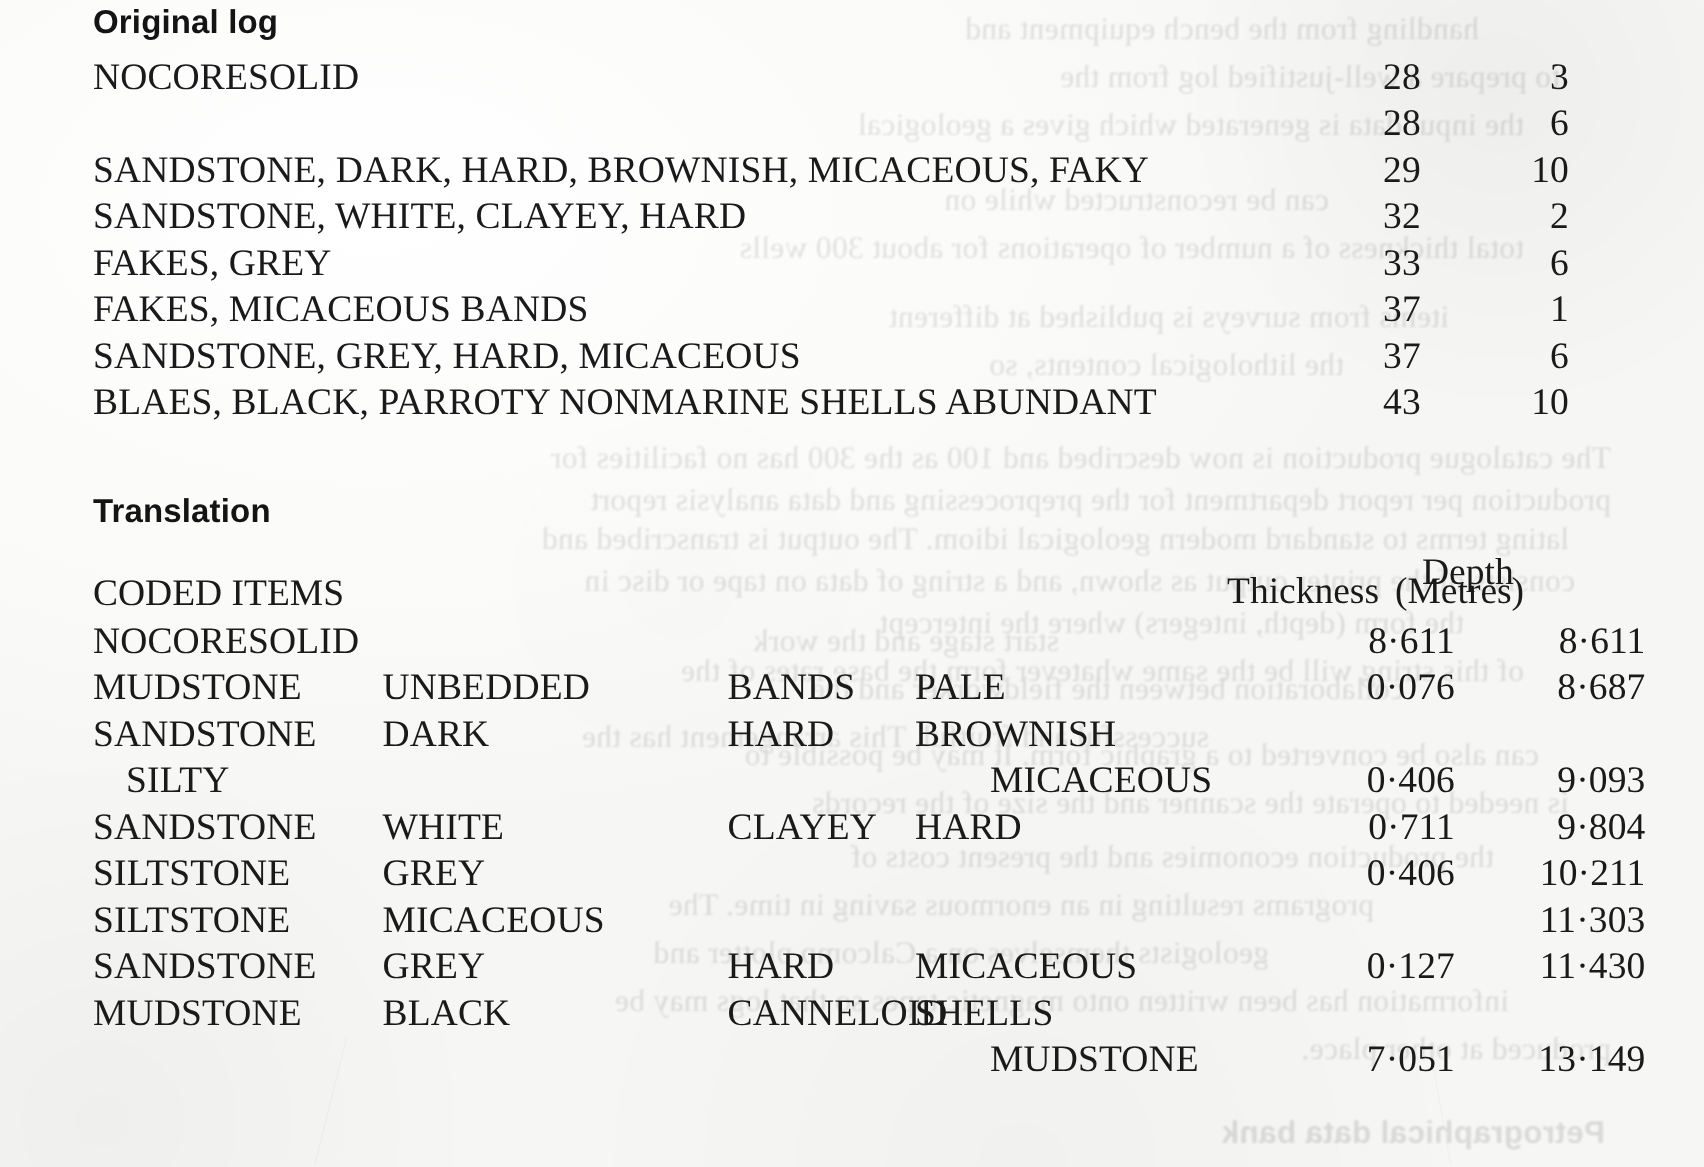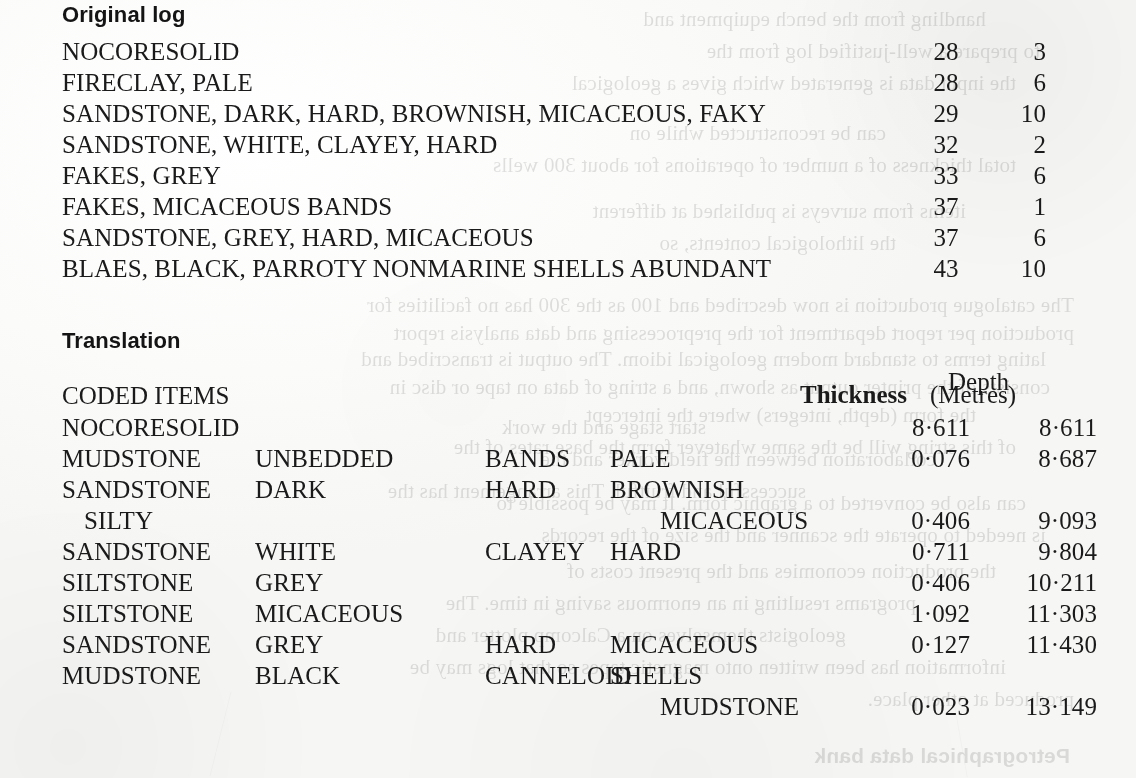--- a/index.html
+++ b/index.html
@@ -99,38 +99,38 @@
   }
   .orig-desc {
     position: absolute;
     left: 0;
     top: 0;
   }
   .orig-ft {
     position: absolute;
     left: 860px;
     width: 48px;
-    text-align: center;
+    text-align: left;
   }
   .orig-in {
     position: absolute;
     left: 930px;
     width: 54px;
     text-align: right;
   }
 
   
   .trans-head {
     position: absolute;
     font-size: 25px;
     line-height: 30px;
     white-space: nowrap;
   }
   #th-depth-top   { left: 948px; top: 352px; margin-top: 15px; }
-  #th-thickness   { left: 800px; top: 380px; font-weight: bold; }
+  #th-thickness   { left: 818px; top: 380px; }
   #th-metres      { left: 930px; top: 380px; }
   #th-coded-items { left: 62px;  top: 381px; }
 
   .trans-log {
     position: absolute;
     left: 62px;
     top: 412px;
     width: 1010px;
   }
   .trans-row {
@@ -191,21 +191,20 @@
 
     <div class="section-title" id="title-original">Original log</div>
 
     <div class="orig-log" id="orig-log">
         <div class="orig-row">
           <span class="orig-desc">NOCORESOLID</span>
           <span class="orig-ft">28</span>
           <span class="orig-in">3</span>
         </div>
         <div class="orig-row">
-          <span class="orig-desc">FIRECLAY, PALE</span>
           <span class="orig-ft">28</span>
           <span class="orig-in">6</span>
         </div>
         <div class="orig-row">
           <span class="orig-desc">SANDSTONE, DARK, HARD, BROWNISH, MICACEOUS, FAKY</span>
           <span class="orig-ft">29</span>
           <span class="orig-in">10</span>
         </div>
         <div class="orig-row">
           <span class="orig-desc">SANDSTONE, WHITE, CLAYEY, HARD</span>
@@ -277,38 +276,37 @@
         </div>
         <div class="trans-row">
           <span class="c-lith">SILTSTONE</span>
           <span class="c-mod1">GREY</span>
           <span class="c-thk">0·406</span>
           <span class="c-dep">10·211</span>
         </div>
         <div class="trans-row">
           <span class="c-lith">SILTSTONE</span>
           <span class="c-mod1">MICACEOUS</span>
-          <span class="c-thk">1·092</span>
           <span class="c-dep">11·303</span>
         </div>
         <div class="trans-row">
           <span class="c-lith">SANDSTONE</span>
           <span class="c-mod1">GREY</span>
           <span class="c-mod2">HARD</span>
           <span class="c-mod3">MICACEOUS</span>
           <span class="c-thk">0·127</span>
           <span class="c-dep">11·430</span>
         </div>
         <div class="trans-row">
           <span class="c-lith">MUDSTONE</span>
           <span class="c-mod1">BLACK</span>
           <span class="c-mod2">CANNELOID</span>
           <span class="c-mod3">SHELLS</span>
         </div>
         <div class="trans-row">
           <span class="c-far">MUDSTONE</span>
-          <span class="c-thk">0·023</span>
+          <span class="c-thk">7·051</span>
           <span class="c-dep">13·149</span>
         </div>
       </div>
 
   </div>
 </div>
 
 </body></html>

